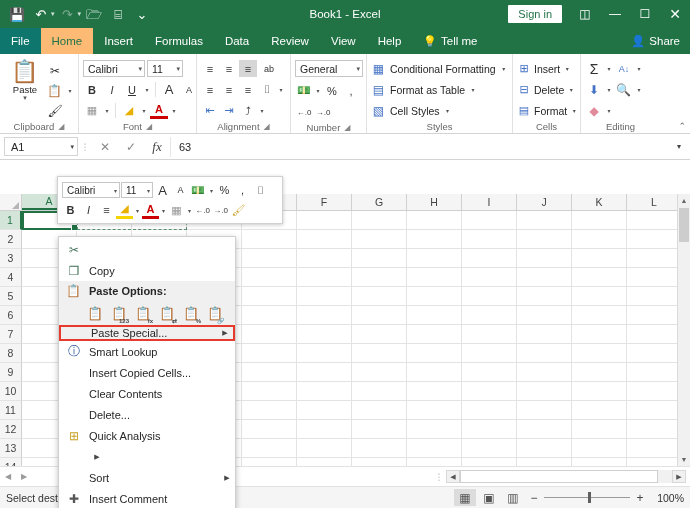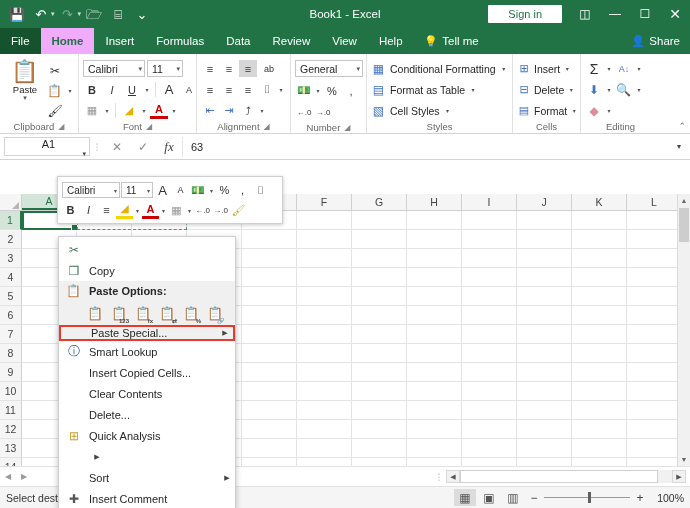--- a/index.html
+++ b/index.html
@@ -24,37 +24,37 @@
     color:#fff; font-size:13px; line-height:1;
   }
   .qat-btn.dis { color:#7aa98f; }
   .qat-caret { color:#cfe3d8; font-size:7px; margin-left:-3px; }
   .title-text {
     position:absolute; left:0; right:0; text-align:center; color:#fff;
     font-size:11.5px; pointer-events:none;
   }
   .tb-right { margin-left:auto; display:flex; align-items:center; }
   .signin {
-    background:#fff; color:#217346; font-size:11px; padding:3px 20px;
+    background:#fff; color:#217346; font-size:11px; padding:3px 10px;
     margin-right:8px; border-radius:1px; font-weight:400;
   }
   .tb-icon {
     width:30px; height:28px; display:flex; align-items:center; justify-content:center;
     color:#fff; font-size:12px;
   }
   .tb-icon.close { font-size:14px; }
 
   
   .tabstrip { height:26px; background:#217346; display:flex; align-items:stretch; }
   .tab {
     padding:0 11px; display:flex; align-items:center; color:#fff; font-size:11.5px;
     white-space:nowrap;
   }
-  .tab.file { background:#14532d; }
-  .tab.active { background:#f0abfc; color:#217346;font-weight:bold; }
+  .tab.file { background:#0f766e; }
+  .tab.active { background:#fdba74; color:#217346; }
   .tab .bulb { margin-right:4px; font-size:11px; }
   .tabstrip .spacer { flex:1; }
   .share-btn { padding:0 10px; display:flex; align-items:center; color:#fff; font-size:11.5px; }
   .share-btn .ic { margin-right:4px; }
 
   
   .ribbon {
     height:80px; background:#fff; border-bottom:1px solid #d4d4d4;
     display:flex; align-items:stretch; position:relative;
   }
@@ -110,22 +110,22 @@
 
   
   .ed-row { display:flex; align-items:center; gap:2px; height:19px; }
   .ed-ic { width:18px; height:17px; display:flex; align-items:center; justify-content:center; font-size:12px; color:#4472c4; }
   .collapse { position:absolute; right:4px; bottom:2px; font-size:9px; color:#666; }
 
   
   .fbar { height:26px; display:flex; align-items:center; background:#fff;
           border-bottom:1px solid #d4d4d4; padding:0 2px; }
   .namebox {
-    width:86px; height:19px; border:1px solid #d4d4d4; display:flex; align-items:center;
-    padding:0 3px 0 6px; font-size:11px; margin-left:2px;flex-direction:column;
+    width:74px; height:19px; border:1px solid #d4d4d4; display:flex; align-items:center;
+    padding:0 3px 0 6px; font-size:11px; margin-left:2px;
   }
   .namebox .car { margin-left:auto; font-size:7px; color:#444; }
   .fb-dots { width:14px; text-align:center; color:#aaa; font-size:9px; letter-spacing:0; }
   .fb-btn { width:26px; height:20px; display:flex; align-items:center; justify-content:center;
             font-size:12px; color:#8a8a8a; }
   .fb-btn.fx { font-style:italic; font-family:"Liberation Serif", serif; color:#444; font-size:13px; }
   .fb-input { flex:1; height:20px; display:flex; align-items:center; padding-left:8px;
               font-size:11px; border-left:1px solid #e6e6e6; }
   .fb-expand { width:18px; text-align:center; color:#444; font-size:8px; }
 

